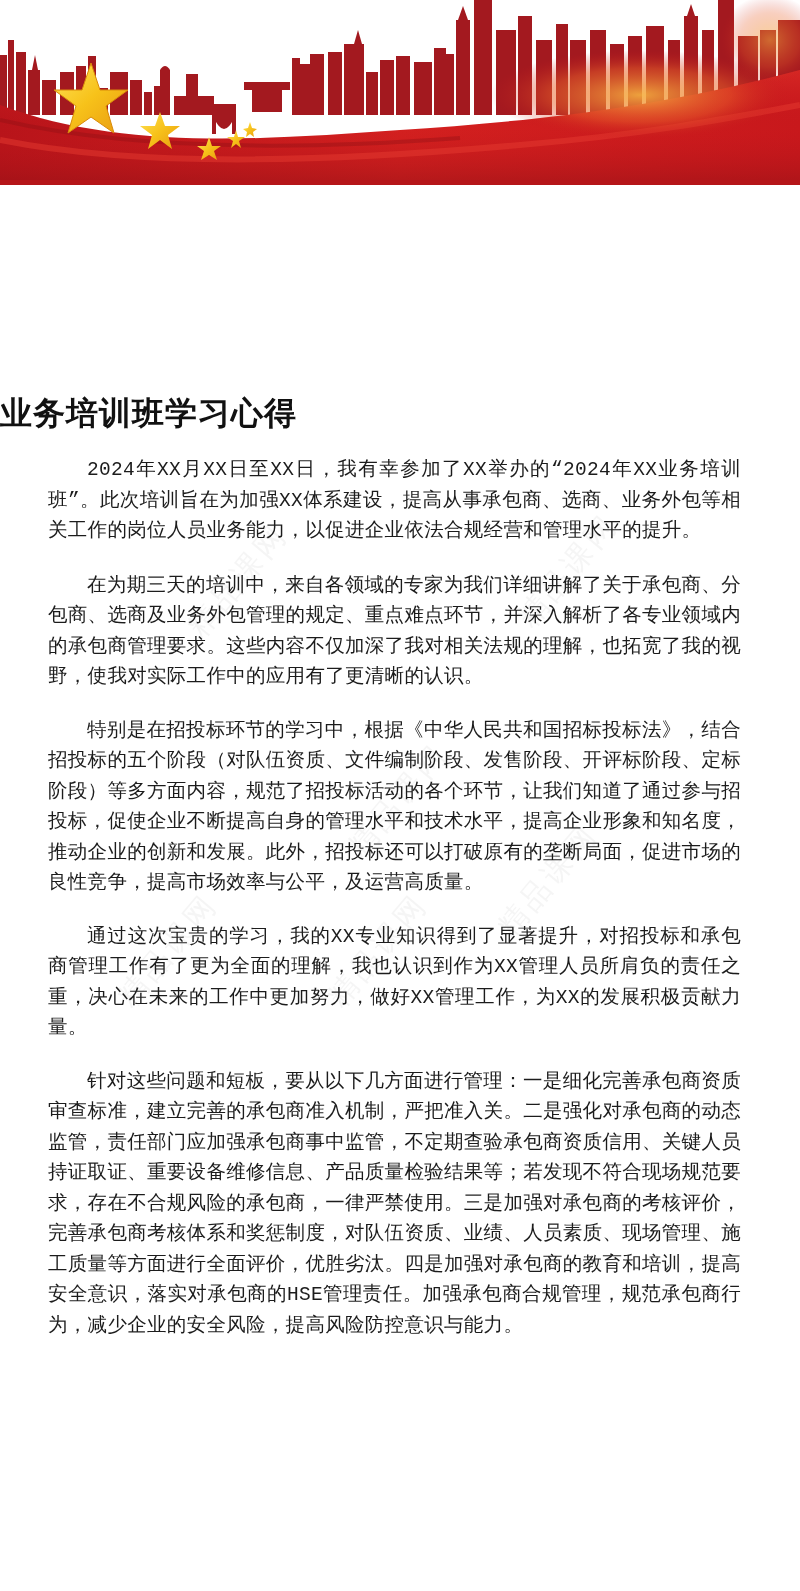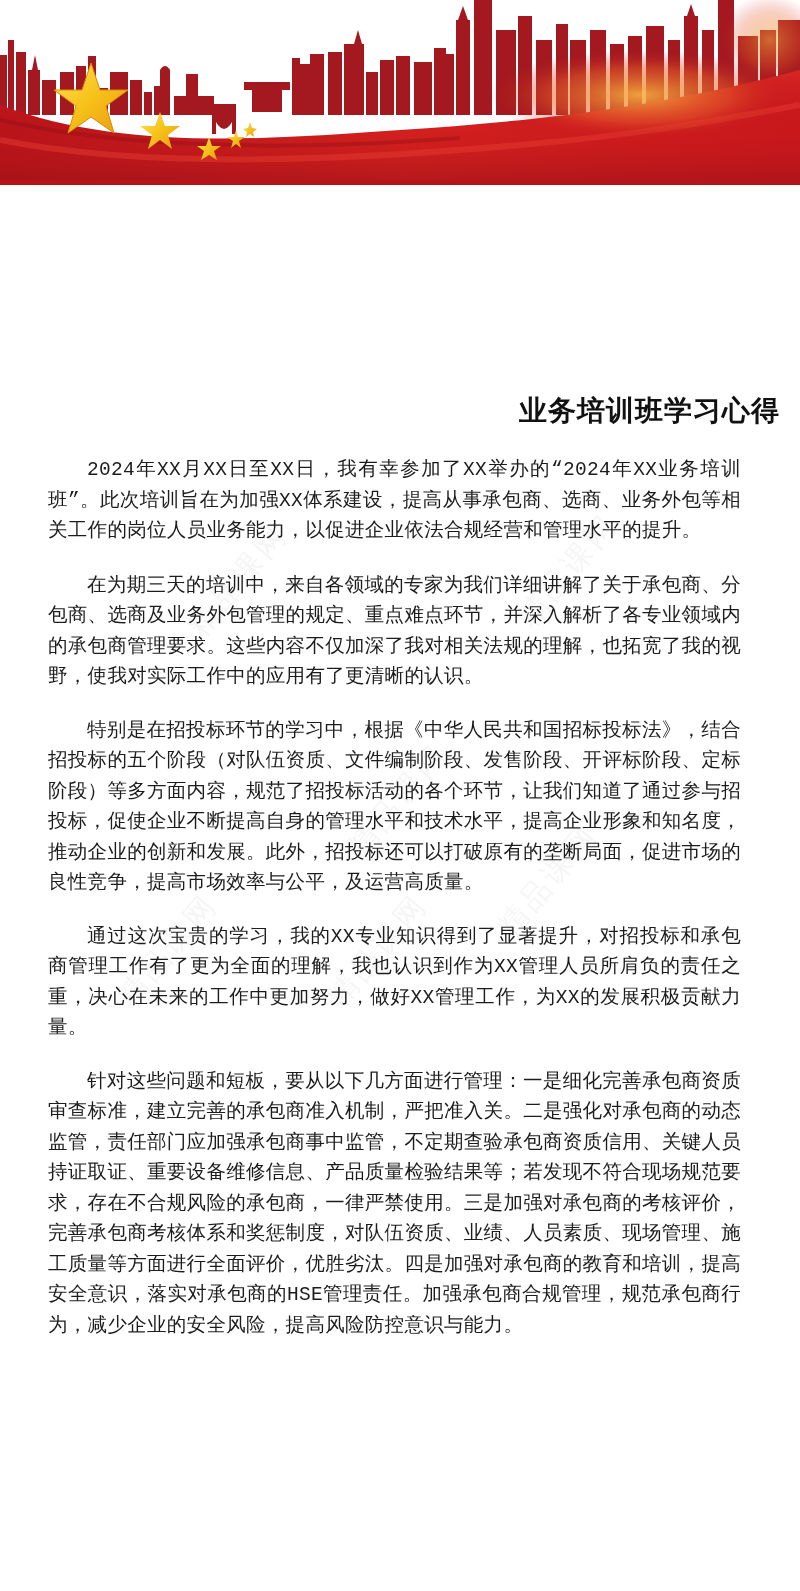--- a/index.html
+++ b/index.html
@@ -24,24 +24,24 @@
       overflow: hidden;
     }
     .banner svg {
       display: block;
     }
     .title {
       position: absolute;
       left: 0;
       top: 392px;
       width: 780px;
-      text-align: right;
+      text-align: left;
       font-family: "DejaVu Sans", "Liberation Sans", sans-serif;
       font-weight: bold;
-      font-size: 28px;
+      font-size: 32px;
       letter-spacing: 1px;
       color: #111111;
     }
     .content {
       position: absolute;
       left: 48px;
       top: 455px;
       width: 704px;
     }
     .para {

